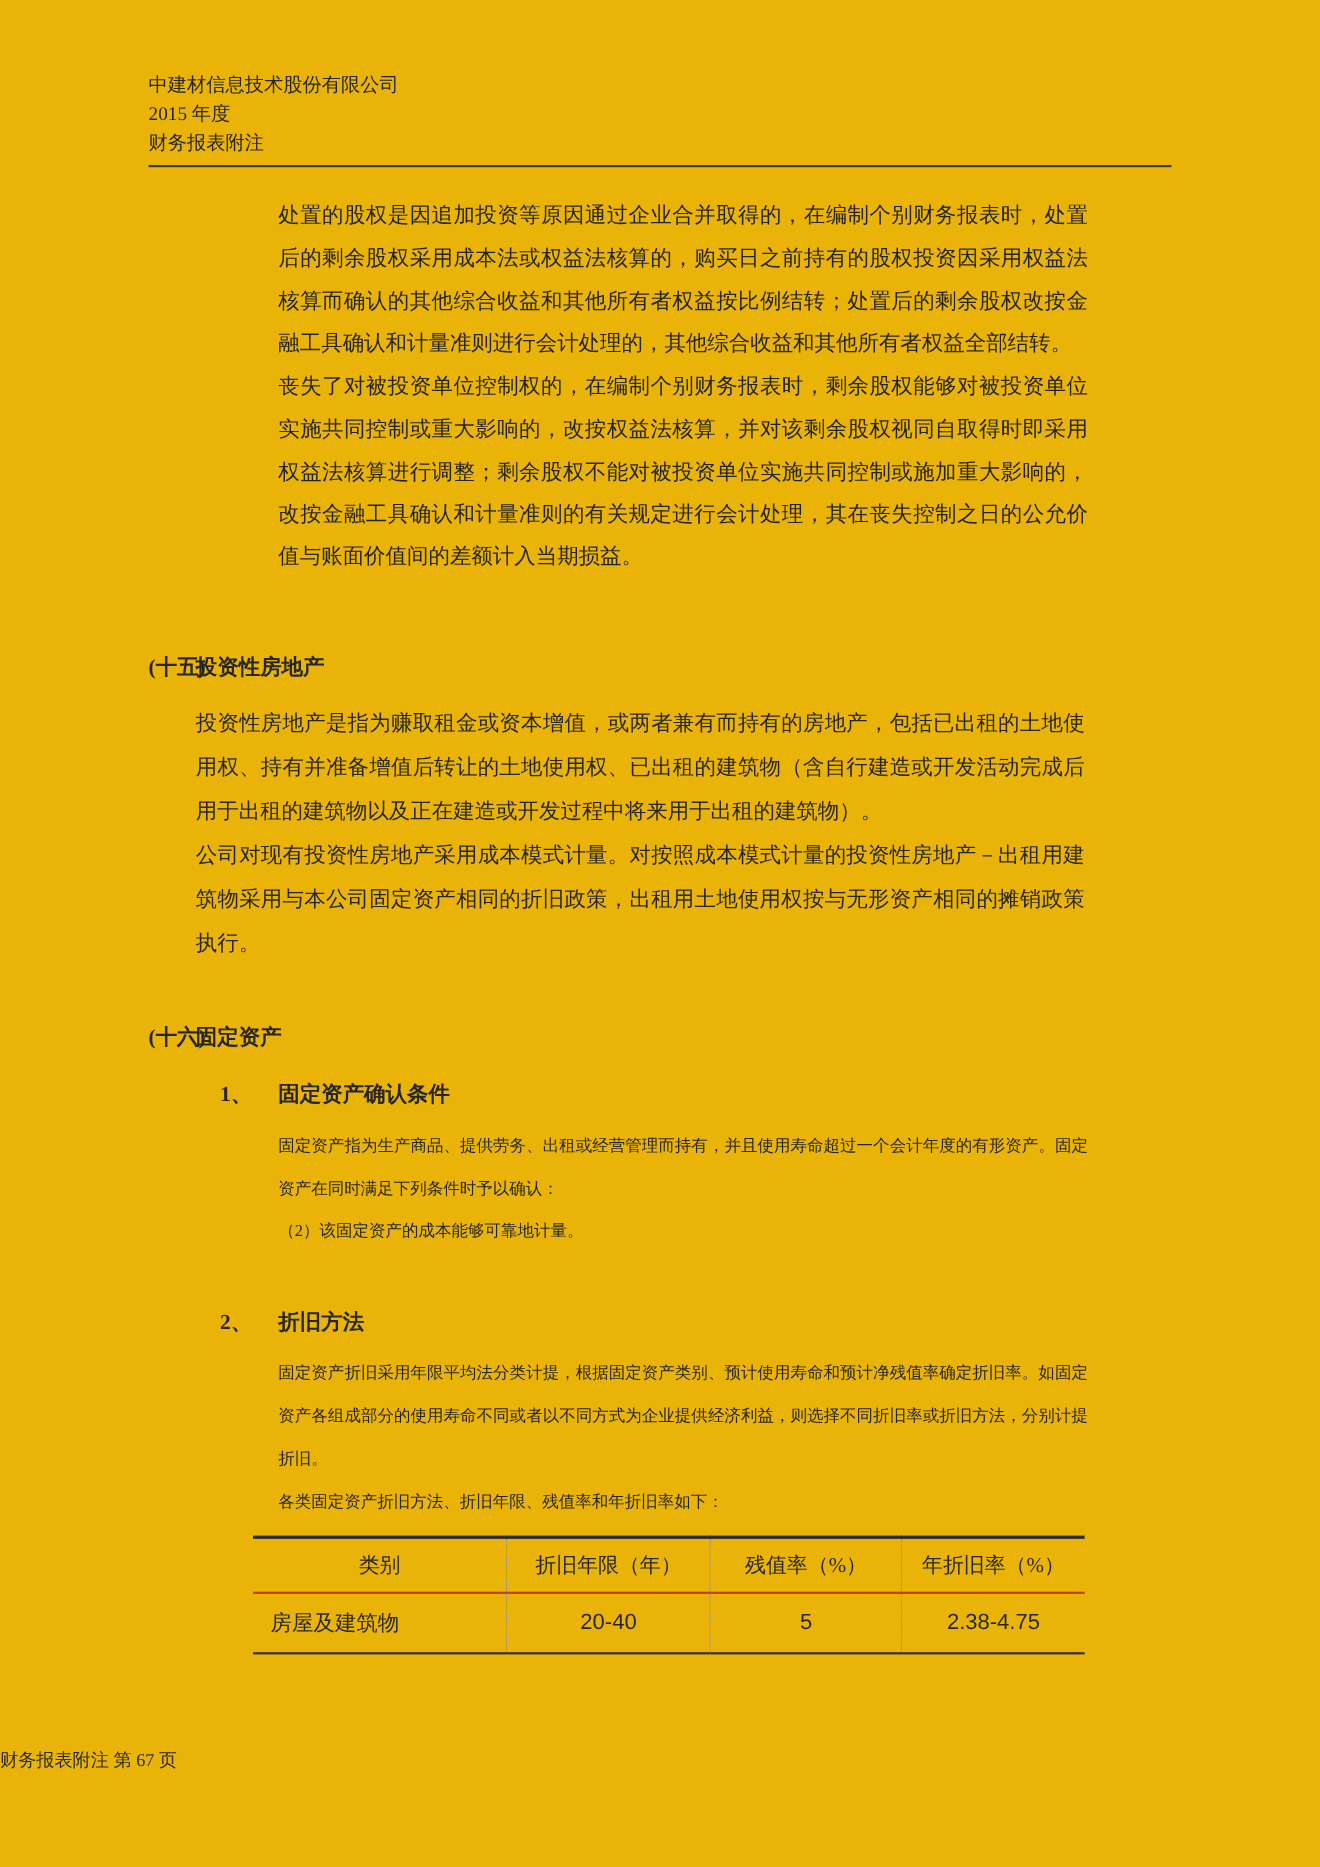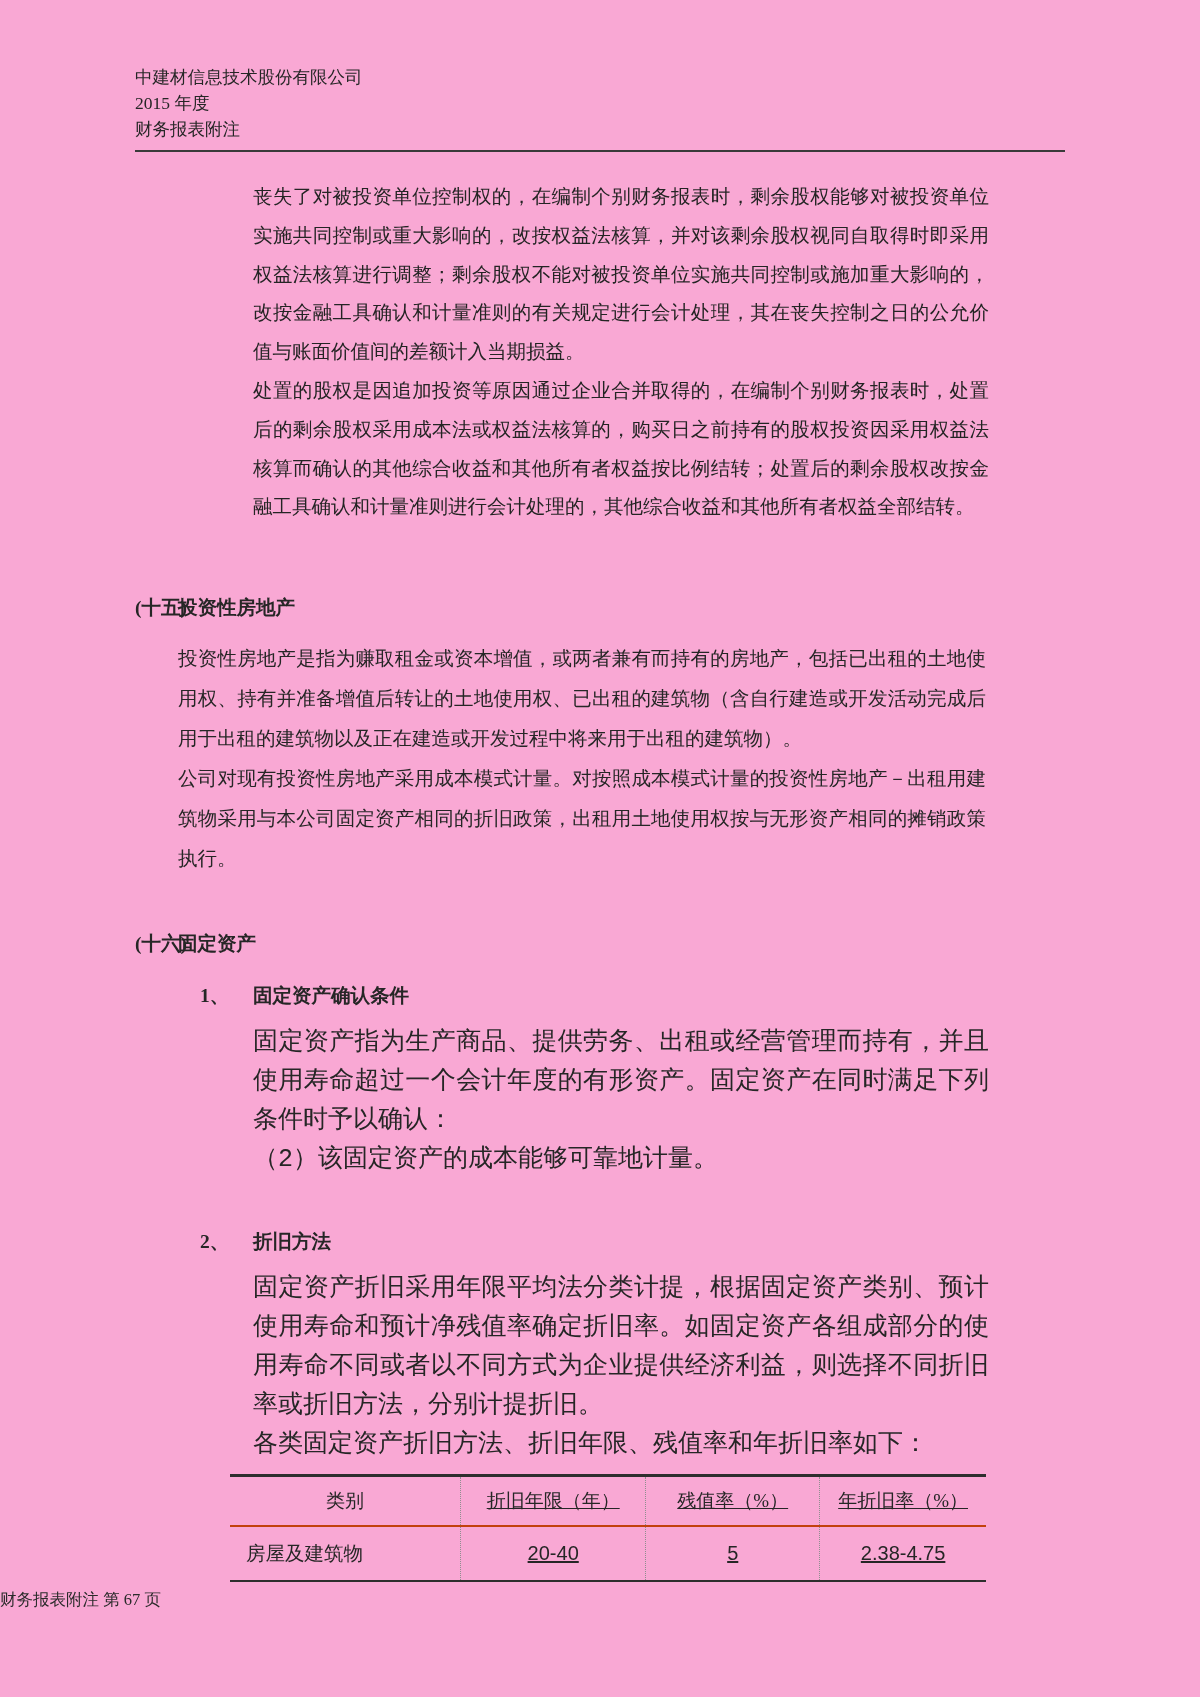--- a/index.html
+++ b/index.html
@@ -1,20 +1,20 @@
 <!DOCTYPE html>
 <html lang="zh"><head>
 <meta charset="utf-8">
 <style>
   html,body{margin:0;padding:0;background:#e9e9e9;}
   .page{
     position:relative;
     width:1200px;height:1697px;
     margin:0 auto;
-    background:#f9a8d4;
+    background:#eab308;
     color:#262626;
     font-family:"Liberation Serif","DejaVu Serif",serif;
     box-sizing:border-box;
     padding:64px 106px 0 135px;
     overflow:hidden;
   }
   
   .hdr{font-size:17.5px;line-height:26px;}
   .hdr div{white-space:nowrap;}
   .hdr-rule{
@@ -31,21 +31,21 @@
   .sec{margin-left:0;}
   .sec-head{font-size:19.5px;line-height:30px;white-space:nowrap;}
   .sec-num{display:inline-block;width:43px;font-weight:bold;}
   .sec-title{font-weight:bold;}
   .sec15{margin-top:66px;}
   .sec15-body{margin:16px 0 0 43px;width:808px;font-size:19.5px;line-height:40px;}
   .sec16{margin-top:50px;}
   .sub-head{margin:22px 0 0 65px;font-size:19.5px;line-height:30px;white-space:nowrap;}
   .sub-num{display:inline-block;width:53px;font-weight:bold;}
   .sub-title{font-weight:bold;}
-  .sub-body{margin:12px 0 0 118px;width:736px;font-size:25px;line-height:39px;font-family:Liberation Mono, monospace;}
+  .sub-body{margin:12px 0 0 118px;width:736px;font-size:15px;line-height:39px;}
   .sub2-body{margin-top:12px;}
   
   .tbl-wrap{margin:10px 0 0 95px;width:756px;}
   table.dep{
     width:756px;border-collapse:collapse;table-layout:fixed;
     border-top:3px solid #2e2e2e;
     border-bottom:2px dotted #9a9a9a;
   }
   table.dep th{
     font-weight:normal;font-size:19px;text-align:center;
@@ -56,21 +56,21 @@
     height:51px;vertical-align:middle;text-align:center;
     font-size:20px;
     font-family:"Liberation Sans","DejaVu Sans",sans-serif;
   }
   table.dep tr.r1 td{border-bottom:2px solid #2e2e2e;}
   table.dep td.cat{
     text-align:left;padding-left:16px;
     font-family:"Liberation Serif","DejaVu Serif",serif;
     font-size:19.5px;
   }
-  table.dep th+th, table.dep td+td{border-left:1px dotted #8f8f8f;text-decoration:underline;}
+  table.dep th+th, table.dep td+td{border-left:1px dotted #8f8f8f;}
   .c1{width:30.5%;} .c2{width:24.5%;} .c3{width:23%;} .c4{width:22%;}
   
   .ftr{
     position:absolute;left:0;bottom:0;width:1200px;
     text-align:left;
     font-size:16.5px;color:#2b2b2b;
     padding-bottom:86px;
   }
 </style>
 </head>
@@ -79,22 +79,22 @@
 <div class="page">
 
   <div class="hdr">
     <div>中建材信息技术股份有限公司</div>
     <div>2015 年度</div>
     <div>财务报表附注</div>
   </div>
   <hr class="hdr-rule">
 
   <div class="intro body-txt">
+    <p class="just">处置的股权是因追加投资等原因通过企业合并取得的，在编制个别财务报表时，处置后的剩余股权采用成本法或权益法核算的，购买日之前持有的股权投资因采用权益法核算而确认的其他综合收益和其他所有者权益按比例结转；处置后的剩余股权改按金融工具确认和计量准则进行会计处理的，其他综合收益和其他所有者权益全部结转。</p>
     <p class="just">丧失了对被投资单位控制权的，在编制个别财务报表时，剩余股权能够对被投资单位实施共同控制或重大影响的，改按权益法核算，并对该剩余股权视同自取得时即采用权益法核算进行调整；剩余股权不能对被投资单位实施共同控制或施加重大影响的，改按金融工具确认和计量准则的有关规定进行会计处理，其在丧失控制之日的公允价值与账面价值间的差额计入当期损益。</p>
-    <p class="just">处置的股权是因追加投资等原因通过企业合并取得的，在编制个别财务报表时，处置后的剩余股权采用成本法或权益法核算的，购买日之前持有的股权投资因采用权益法核算而确认的其他综合收益和其他所有者权益按比例结转；处置后的剩余股权改按金融工具确认和计量准则进行会计处理的，其他综合收益和其他所有者权益全部结转。</p>
   </div>
 
   <div class="sec sec15">
     <div class="sec-head">
       <span class="sec-num">(十五)</span><span class="sec-title">投资性房地产</span>
     </div>
     <div class="sec15-body">
       <p class="just">投资性房地产是指为赚取租金或资本增值，或两者兼有而持有的房地产，包括已出租的土地使用权、持有并准备增值后转让的土地使用权、已出租的建筑物（含自行建造或开发活动完成后用于出租的建筑物以及正在建造或开发过程中将来用于出租的建筑物）。</p>
       <p class="just">公司对现有投资性房地产采用成本模式计量。对按照成本模式计量的投资性房地产－出租用建筑物采用与本公司固定资产相同的折旧政策，出租用土地使用权按与无形资产相同的摊销政策执行。</p>
     </div>

